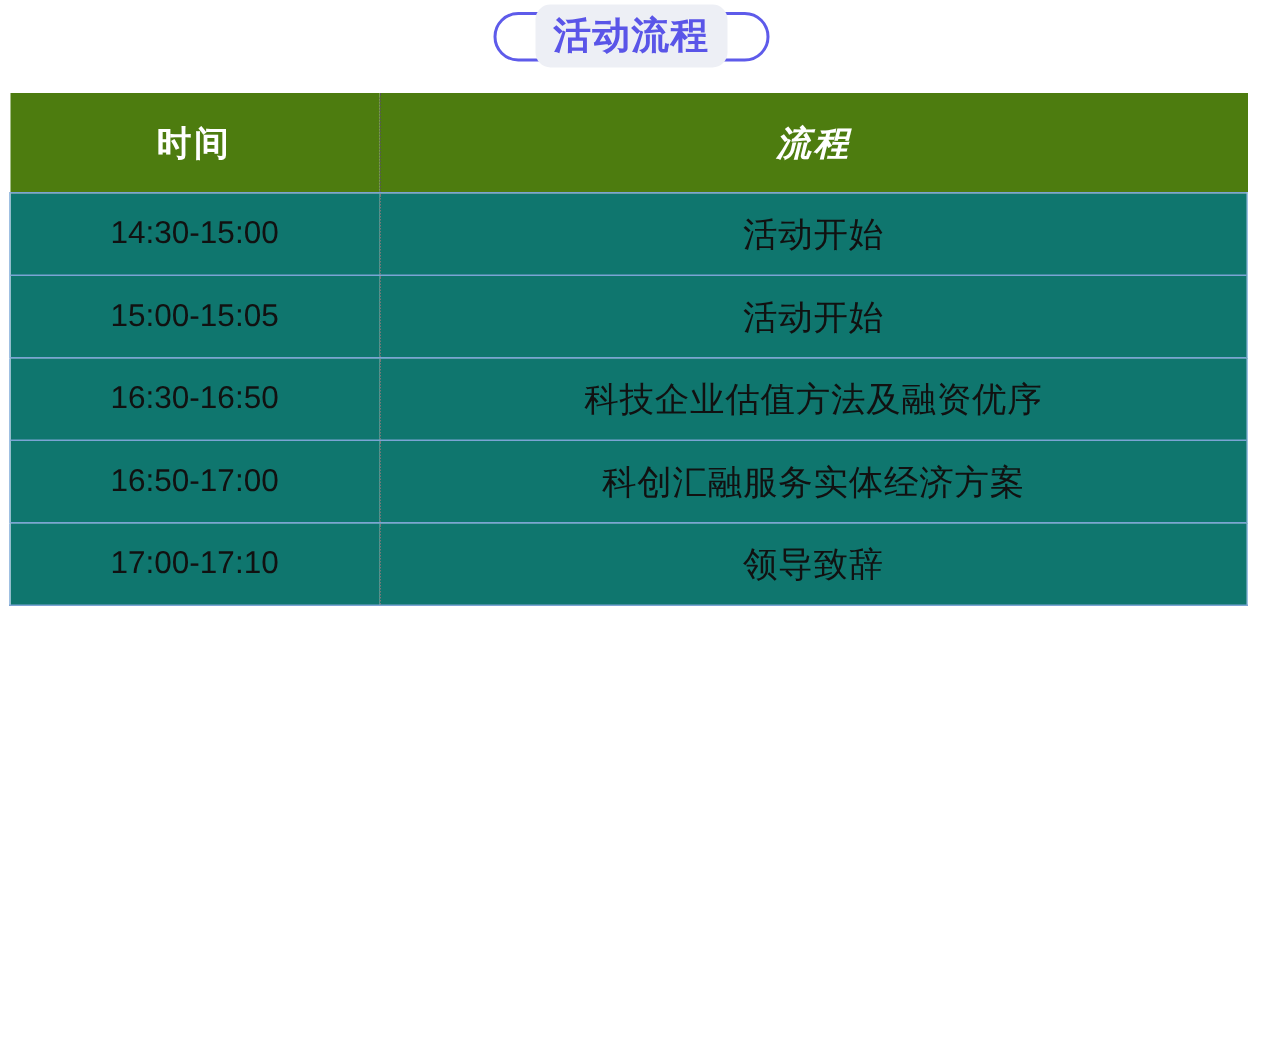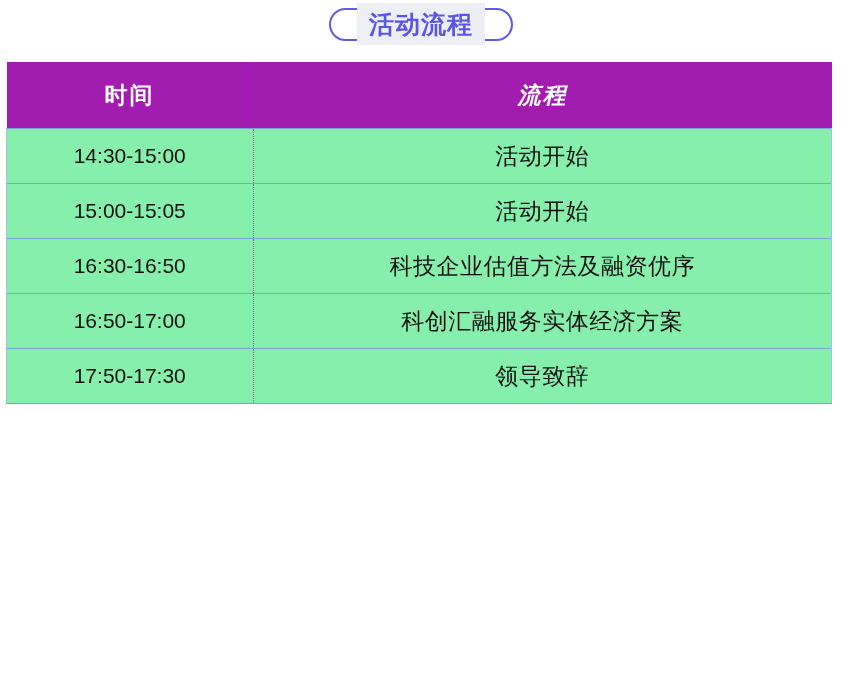--- a/index.html
+++ b/index.html
@@ -40,20 +40,21 @@
   .badge-panel {
     position: absolute;
     left: 28px;
     top: -5px;
     width: 128px;
     height: 42px;
     background: #EDEFF5;
     display: flex;
     align-items: center;
     justify-content: center;
+    border-radius: 10px;
   }
   .badge-text {
     font-size: 25px;
     font-weight: bold;
     color: #5A55E8;
     letter-spacing: 1px;
     line-height: 1;
     white-space: nowrap;
   }
 
@@ -63,21 +64,21 @@
     left: 6px;
     top: 62px;
     width: 824px;
   }
   table.schedule {
     width: 824px;
     border-collapse: collapse;
     table-layout: fixed;
   }
   table.schedule thead th {
-    background: #a21caf;
+    background: #4d7c0f;
     color: #ffffff;
     font-size: 23px;
     font-weight: bold;
     height: 66px;
     padding: 0;
     text-align: center;
     vertical-align: middle;
     letter-spacing: 2px;
     border: none;
   }
@@ -89,21 +90,21 @@
     width: 578px;
     font-style: italic;
   }
   table.schedule tbody td {
     height: 54px;
     padding: 0;
     text-align: center;
     vertical-align: middle;
     color: #111111;
     border-top: 1.5px solid #7BA4D4;
-    background: #86efac;
+    background: #0f766e;
   }
   table.schedule tbody td.cell-time {
     width: 246px;
     font-size: 21px;
     border-right: 1px dotted #777777;
     border-left: 1.5px solid #9FC0E2;
   }
   table.schedule tbody td.cell-flow {
     width: 578px;
     font-size: 23px;
@@ -145,18 +146,18 @@
         </tr>
         <tr>
           <td class="cell-time">16:30-16:50</td>
           <td class="cell-flow">科技企业估值方法及融资优序</td>
         </tr>
         <tr>
           <td class="cell-time">16:50-17:00</td>
           <td class="cell-flow">科创汇融服务实体经济方案</td>
         </tr>
         <tr>
-          <td class="cell-time">17:50-17:30</td>
+          <td class="cell-time">17:00-17:10</td>
           <td class="cell-flow">领导致辞</td>
         </tr>
       </tbody>
   </table>
 </div>
 
 </body></html>

